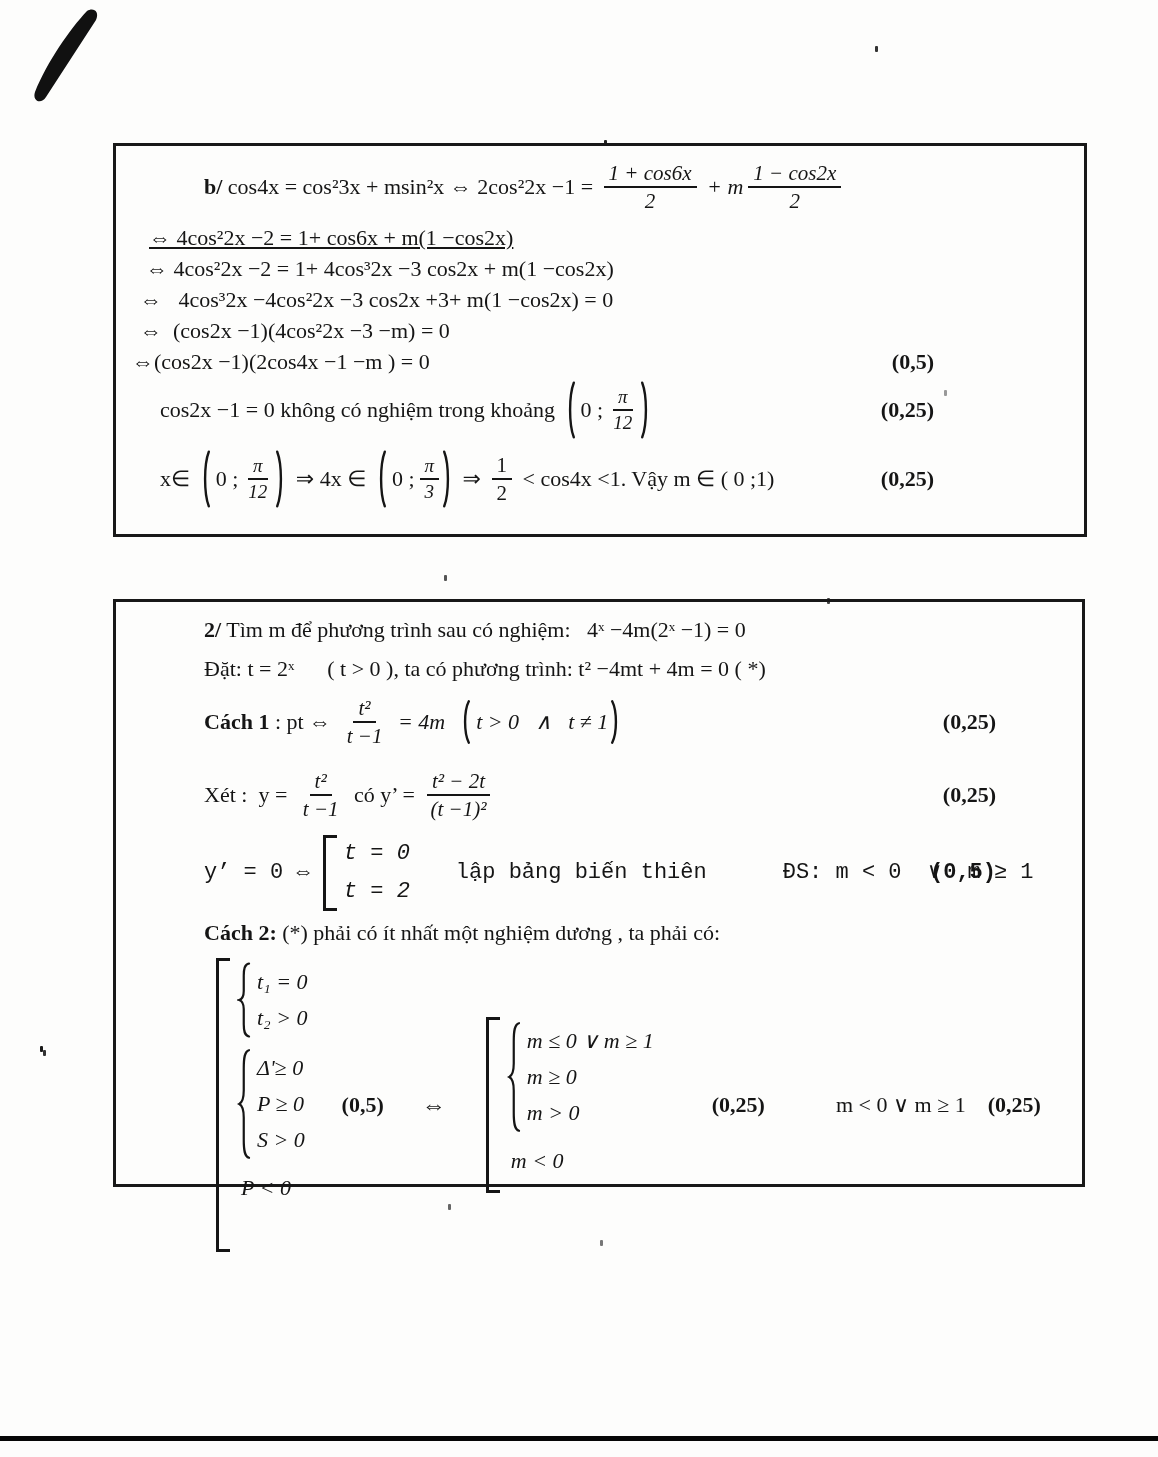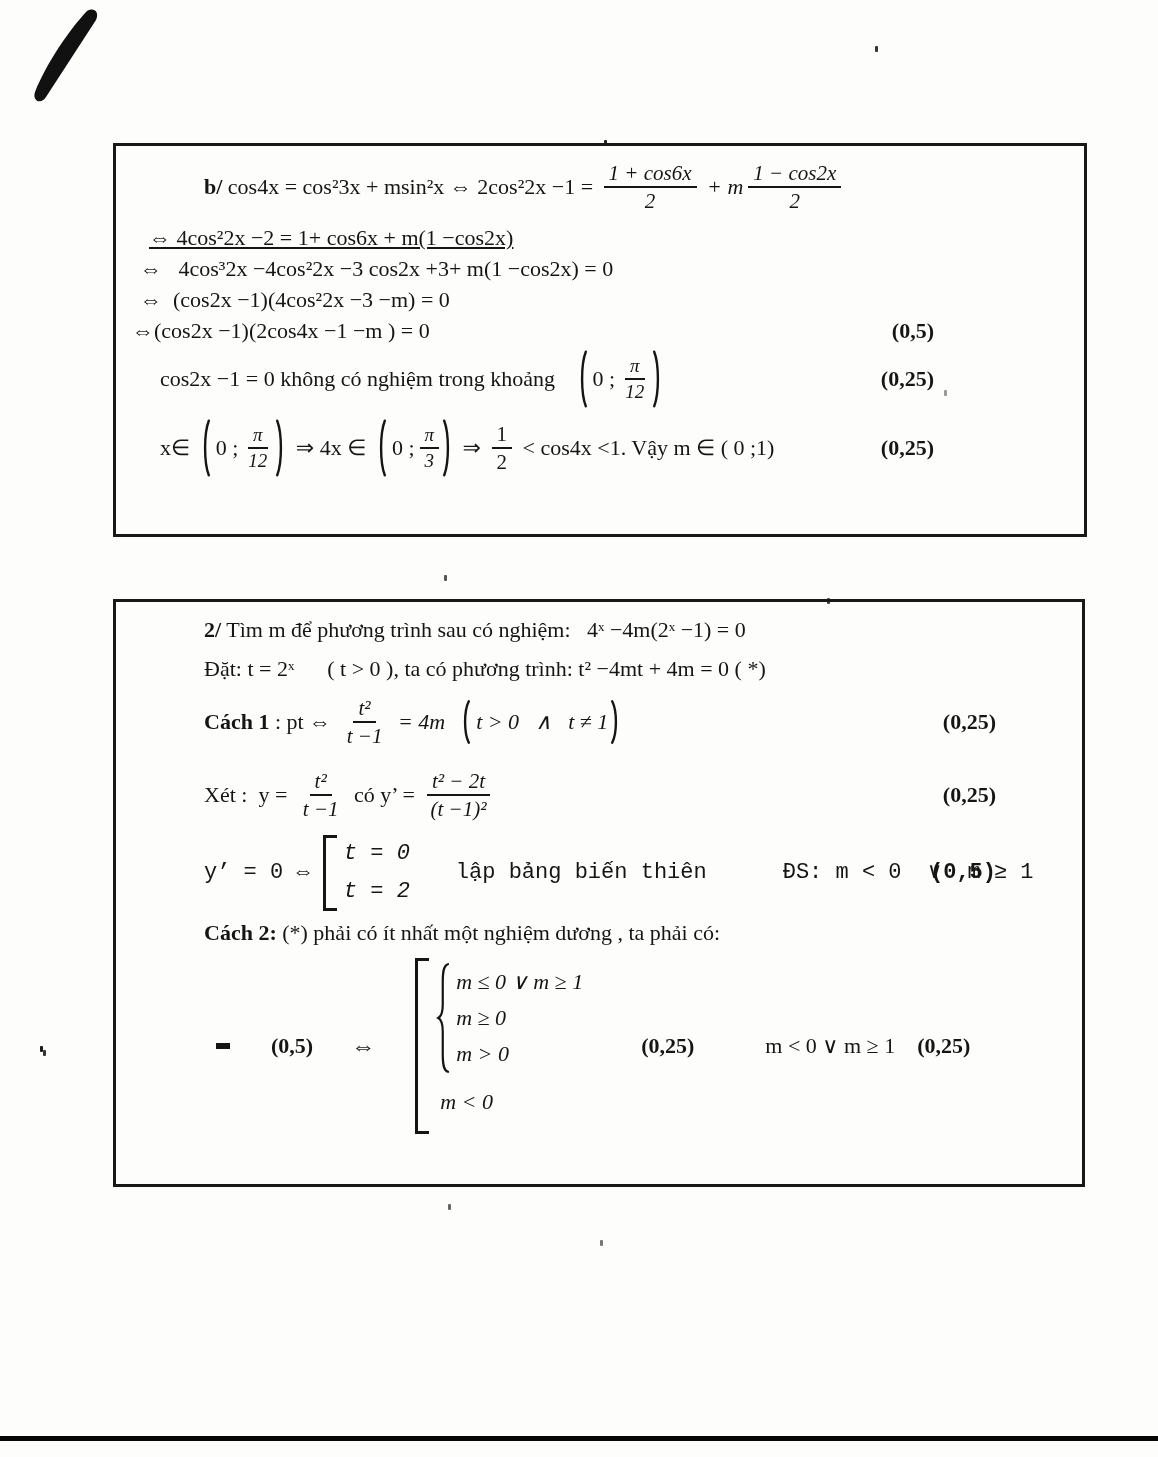--- a/index.html
+++ b/index.html
@@ -24,21 +24,21 @@
   .line{position:relative;display:flex;align-items:center;font-size:22px;line-height:1.15;}
   .t{white-space:pre;}
   .bold{font-weight:700;}
   .it{font-style:italic;}
 
   
   .lb{height:70px;padding-left:88px;}
   .lsm{height:31px;}
   .ind16{padding-left:16px;} .ind22{padding-left:33px;text-decoration:underline;} .ind24{padding-left:24px;}
   .ind30{padding-left:30px;} .ind88{padding-left:88px;}
-  .l7{height:66px;padding-left:44px;gap:12px;}
+  .l7{height:66px;padding-left:44px;}
   .l8{height:72px;padding-left:44px;}
   .b2l1{height:40px;} .b2l2{height:38px;} .b2l3{height:68px;} .b2l4{height:78px;}
   .b2l5{height:78px;font-family:Liberation Mono, monospace;} .b2l6{height:42px;}
 
   .score{position:absolute;font-weight:700;font-size:22px;}
   .score.b1{right:150px;}
   .score.b2{right:86px;}
   .score-inline{font-weight:700;font-size:22px;white-space:pre;}
 
   
@@ -103,20 +103,23 @@
       <span class="t it"> + m</span>
       <span class="frac it">
         <span class="fnum">1 − cos2x</span>
         <span class="fden">2</span>
       </span>
     </div>
 
     <div class="line lsm ind22">
       <span class="t">⇔ 4cos²2x −2 = 1+ cos6x + m(1 −cos2x)</span>
     </div>
+    <div class="line lsm ind30">
+      <span class="t">⇔ 4cos²2x −2 = 1+ 4cos³2x −3 cos2x + m(1 −cos2x)</span>
+    </div>
     <div class="line lsm ind24">
       <span class="t">⇔   4cos³2x −4cos²2x −3 cos2x +3+ m(1 −cos2x) = 0</span>
     </div>
     <div class="line lsm ind24">
       <span class="t">⇔  (cos2x −1)(4cos²2x −3 −m) = 0</span>
     </div>
     <div class="line lsm ind16">
       <span class="t">⇔(cos2x −1)(2cos4x −1 −m ) = 0</span>
       <span class="score b1">(0,5)</span>
     </div>
@@ -239,20 +242,42 @@
 
     <div class="line b2l6 ind88">
       <span class="t bold">Cách 2:</span>
         <span class="t"> (*) phải có ít nhất một nghiệm dương , ta phải có:</span>
     </div>
 
     <div class="sysrow">
 
       <div class="sqb">
         <div class="sqb-bar"></div>
+        <div class="col gap10" style="padding-bottom:46px;padding-top:4px;">
+          <div class="cgroup">
+            <svg class="cbr" viewBox="0 0 20 100" preserveAspectRatio="none" style="height:76px">
+                <path d="M16,2 C10,3 9,9 9,18 L9,38 C9,46 6,49 3,50 C6,51 9,54 9,62 L9,82 C9,91 10,97 16,98"></path>
+              </svg>
+            <div class="col">
+              <span class="sysline it">t₁ = 0</span>
+              <span class="sysline it">t₂ &gt; 0</span>
+            </div>
+          </div>
+          <div class="cgroup">
+            <svg class="cbr" viewBox="0 0 20 100" preserveAspectRatio="none" style="height:112px">
+                <path d="M16,2 C10,3 9,9 9,18 L9,38 C9,46 6,49 3,50 C6,51 9,54 9,62 L9,82 C9,91 10,97 16,98"></path>
+              </svg>
+            <div class="col">
+              <span class="sysline it">Δ'≥ 0</span>
+              <span class="sysline it">P ≥ 0</span>
+              <span class="sysline it">S &gt; 0</span>
+            </div>
+          </div>
+          <span class="sysline it" style="padding-left:4px">P &lt; 0</span>
+        </div>
       </div>
 
       <span class="score-inline" style="margin-left:34px">(0,5)</span>
       <span class="iff">⇔</span>
 
       <div class="sqb" style="margin-left:40px">
         <div class="sqb-bar"></div>
         <div class="col" style="padding-bottom:14px;padding-top:4px;">
           <div class="cgroup">
             <svg class="cbr" viewBox="0 0 20 100" preserveAspectRatio="none" style="height:112px">

